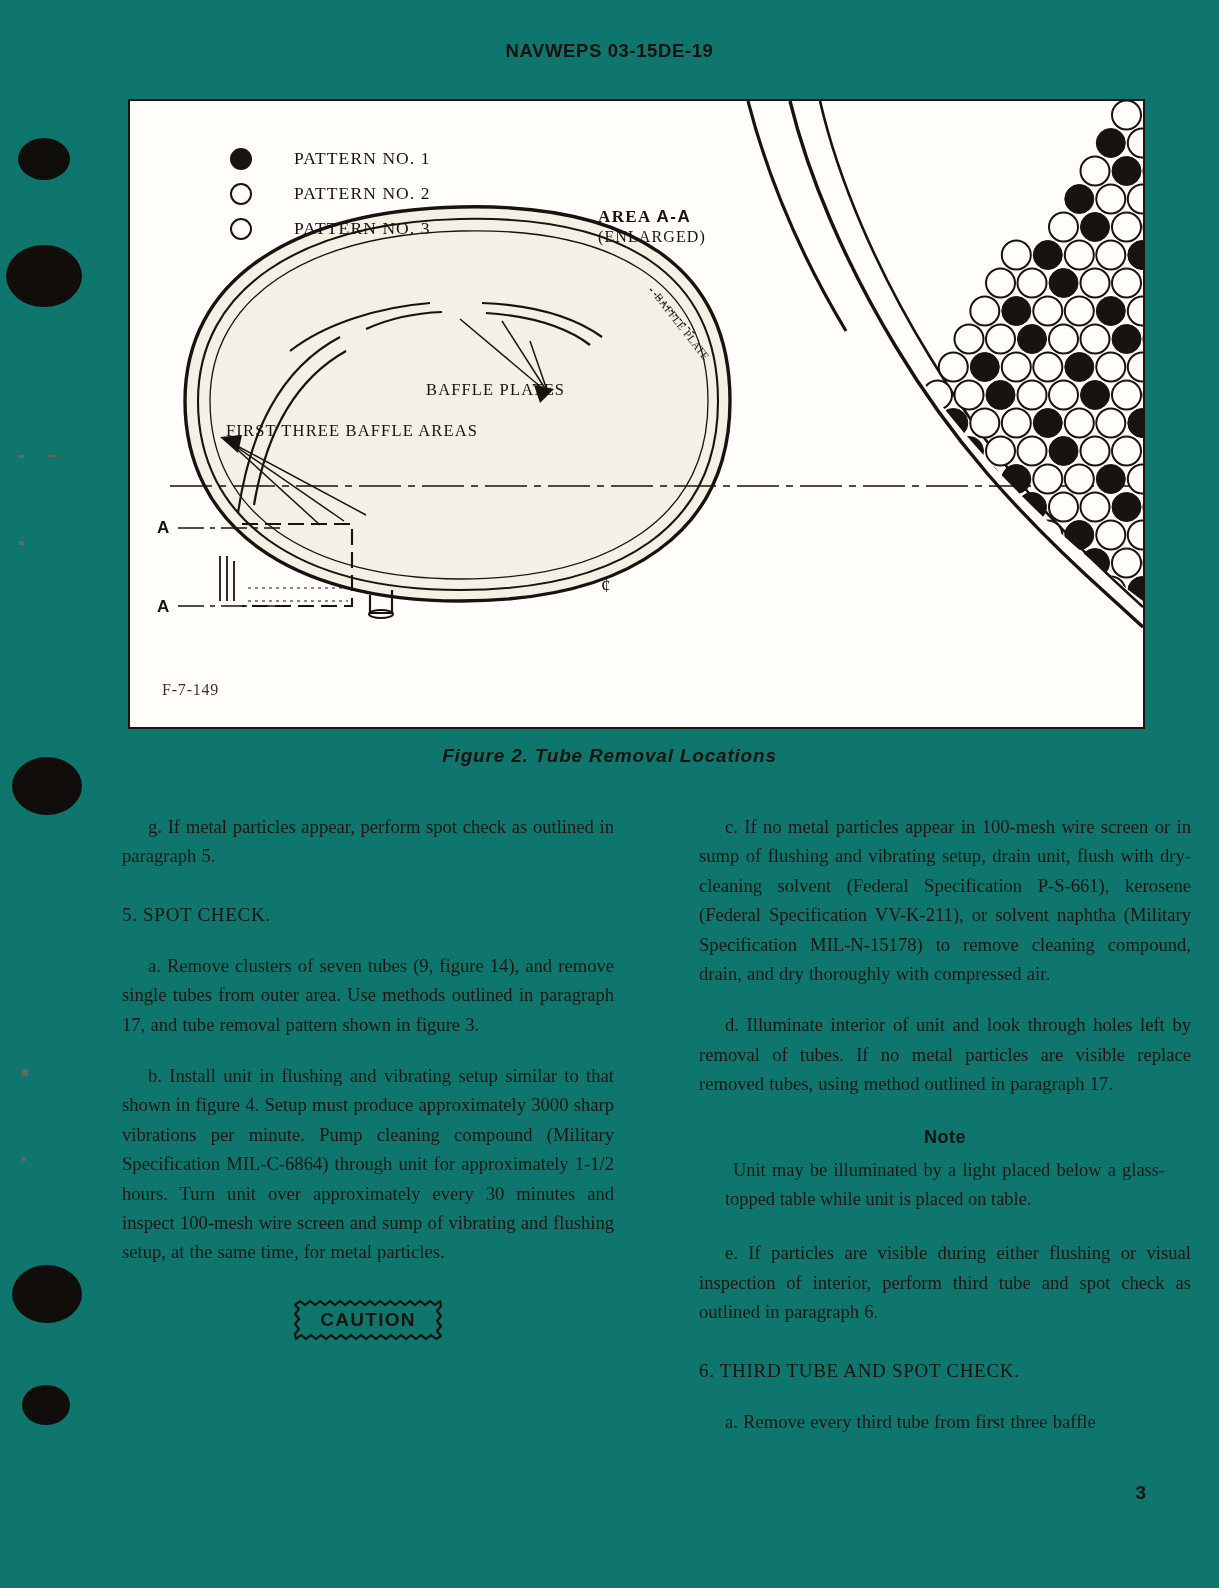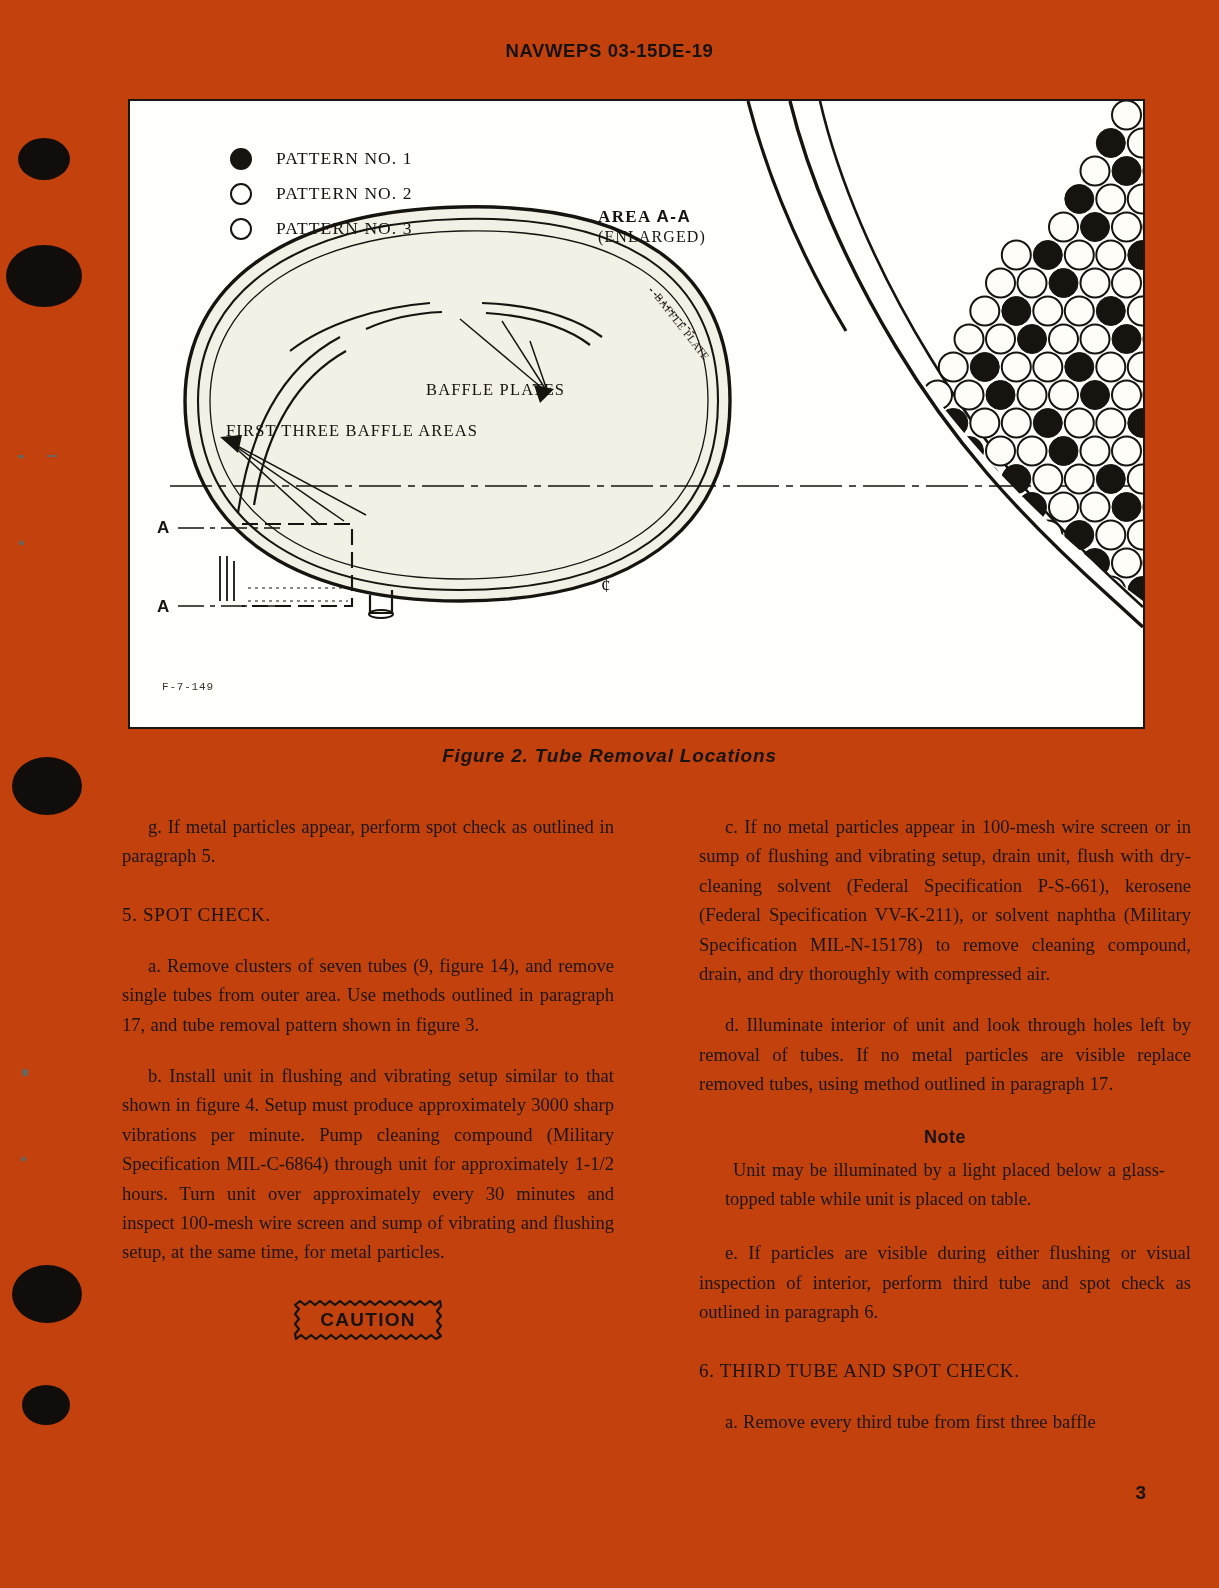--- a/index.html
+++ b/index.html
@@ -8,21 +8,21 @@
     background: #ffffff;
   }
   body {
     font-family: "Liberation Serif", serif;
     color: #1a1613;
   }
   #page {
     position: relative;
     width: 1219px;
     height: 1588px;
-    background: #c2410c;
+    background: #0f766e;
     overflow: hidden;
   }
 
   
   .punch {
     position: absolute;
     background: #100d0b;
     border-radius: 50%;
     pointer-events: none;
   }
@@ -60,20 +60,21 @@
 
   .legend {
     position: absolute;
     left: 100px;
     top: 40px;
   }
   .legend-row {
     display: flex;
     align-items: center;
     height: 35px;
+    gap: 18px;
   }
   .legend-dot {
     width: 22px;
     height: 22px;
     border-radius: 50%;
     border: 2px solid #18140f;
     box-sizing: border-box;
     margin-right: 24px;
     flex: none;
   }
@@ -130,22 +131,22 @@
     font-size: 17px;
     color: #17130f;
   }
   .sect-a-top { left: 27px; top: 417px; }
   .sect-a-bot { left: 27px; top: 496px; }
 
   .drawing-no {
     position: absolute;
     left: 32px;
     top: 580px;
-    font-family: Liberation Mono, monospace;
-    font-size: 11px;
+    font-family: Liberation Serif, serif;
+    font-size: 16px;
     letter-spacing: 0.8px;
     color: #3b332b;
   }
 
   .centerline-mark {
     position: absolute;
     left: 471px;
     top: 474px;
     font-family: "Liberation Serif", serif;
     font-size: 19px;

